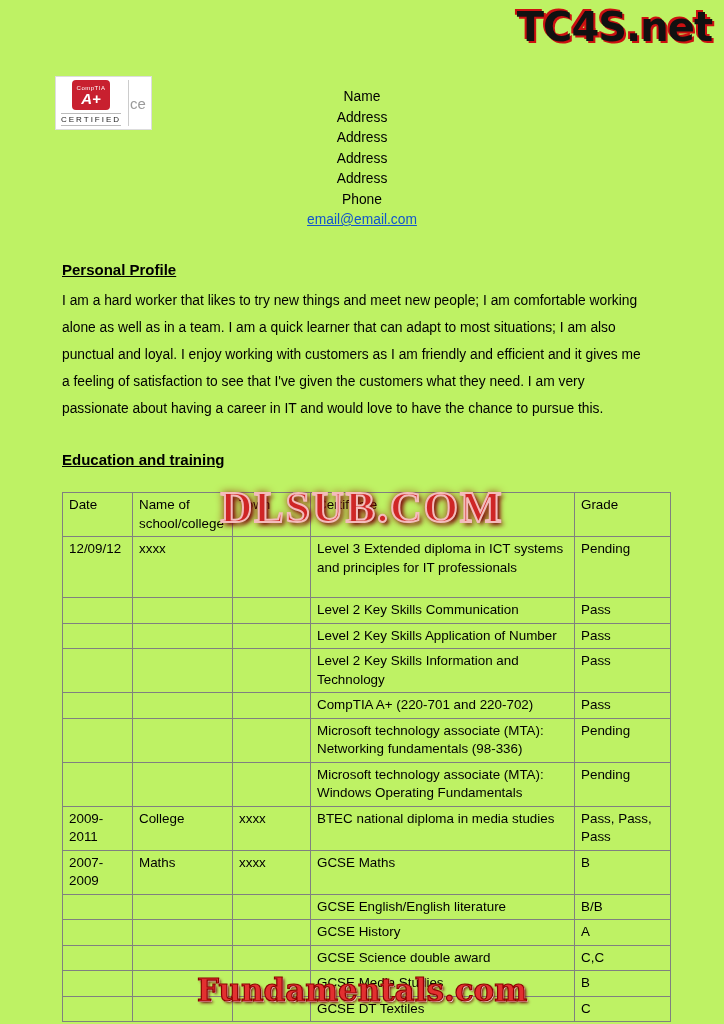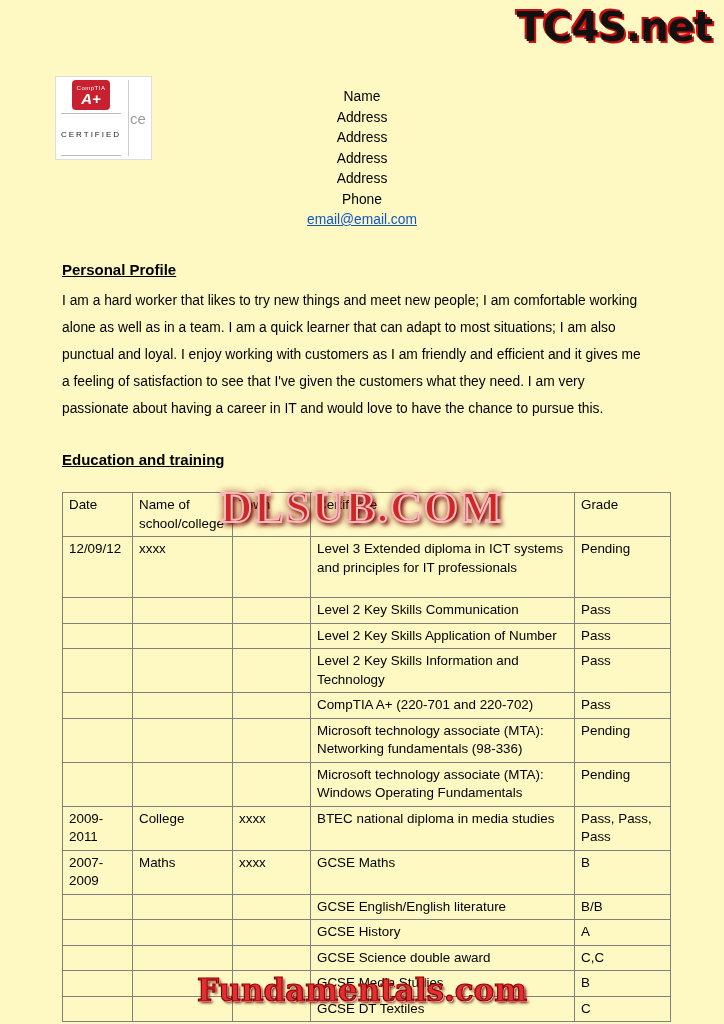--- a/index.html
+++ b/index.html
@@ -5,21 +5,21 @@
   html, body {
     margin: 0;
     padding: 0;
     background: #ffffff;
     font-family: "Liberation Sans", sans-serif;
   }
   .page {
     position: relative;
     width: 724px;
     height: 1024px;
-    background: #fef9c3;
+    background: #bef264;
     overflow: hidden;
     margin: 0 auto;
   }
 
   
   .top-watermark {
     position: absolute;
     top: 4px;
     right: 12px;
     font-family: "DejaVu Sans", sans-serif;
@@ -57,21 +57,21 @@
   }
   .badge-brand { font-size: 6px; letter-spacing: 0.5px; }
   .badge-grade { font-size: 15px; font-weight: bold; font-style: italic; }
   .badge-cert {
     margin-top: 3px;
     font-size: 8px;
     letter-spacing: 2px;
     color: #222222;
     border-top: 1px solid #bbbbbb;
     border-bottom: 1px solid #bbbbbb;
-    padding: 16px 0;
+    padding: 1px 0;
   }
   .badge-right {
     margin-left: 7px;
     padding-left: 1px;
     border-left: 1px solid #cccccc;
     color: #9a9a9a;
     font-size: 15px;
     display: flex;
     align-items: center;
   }

